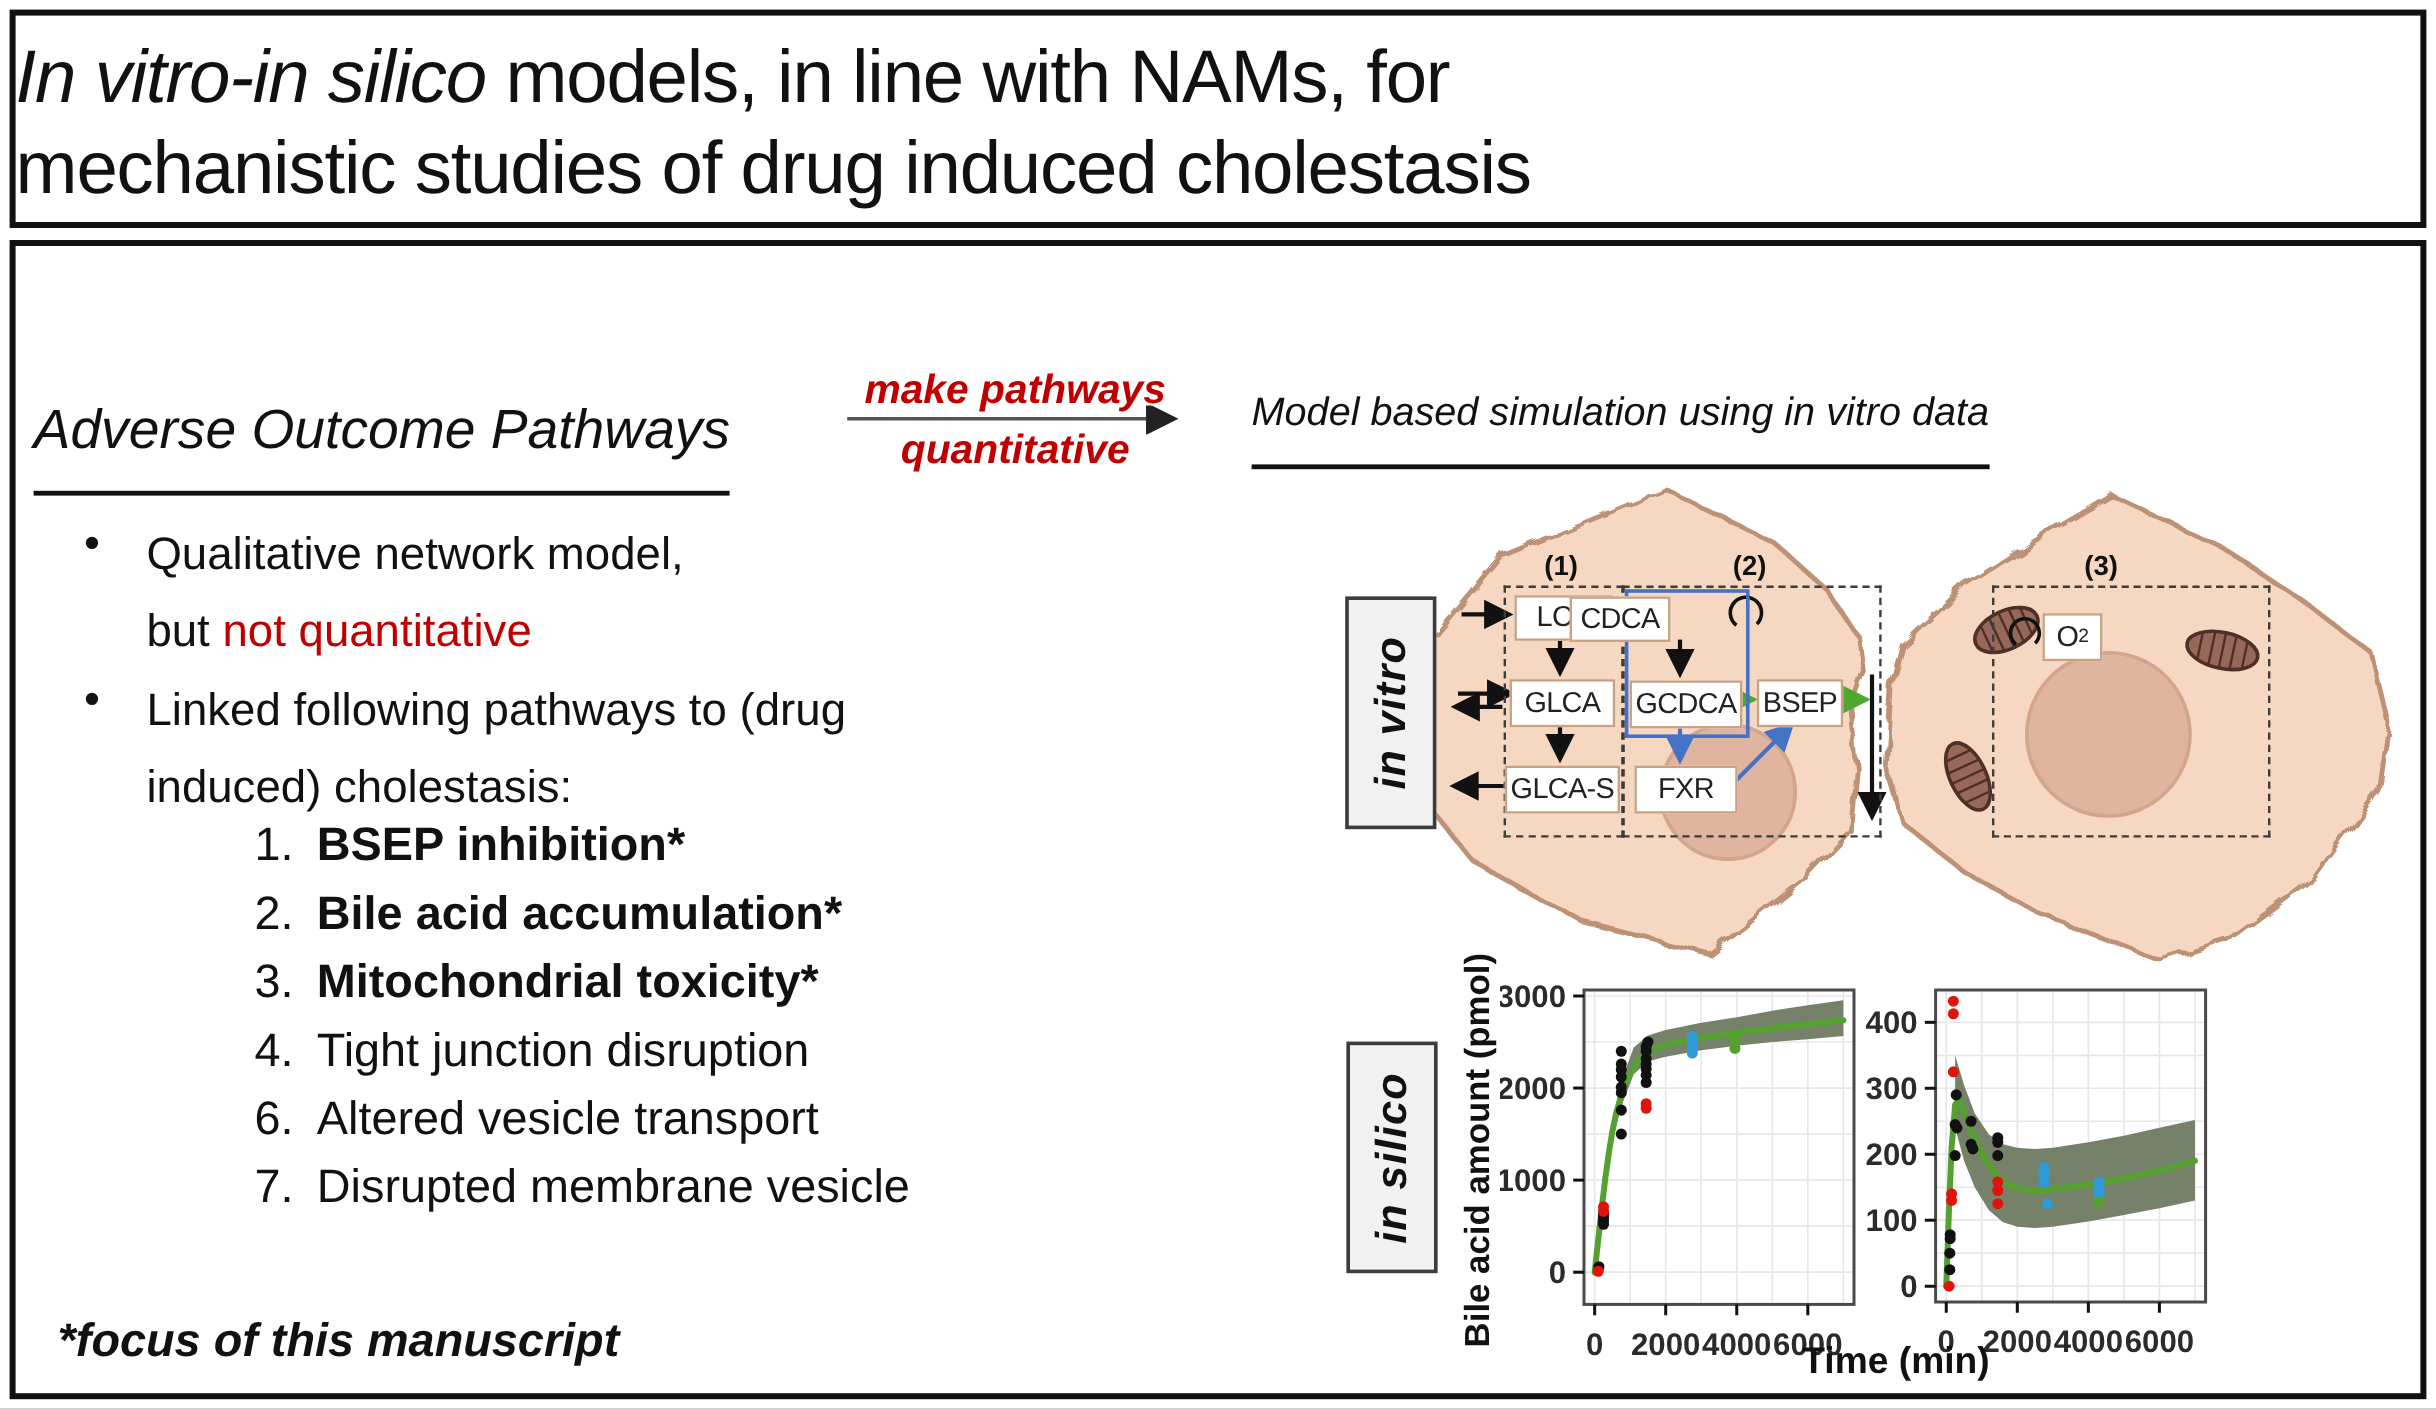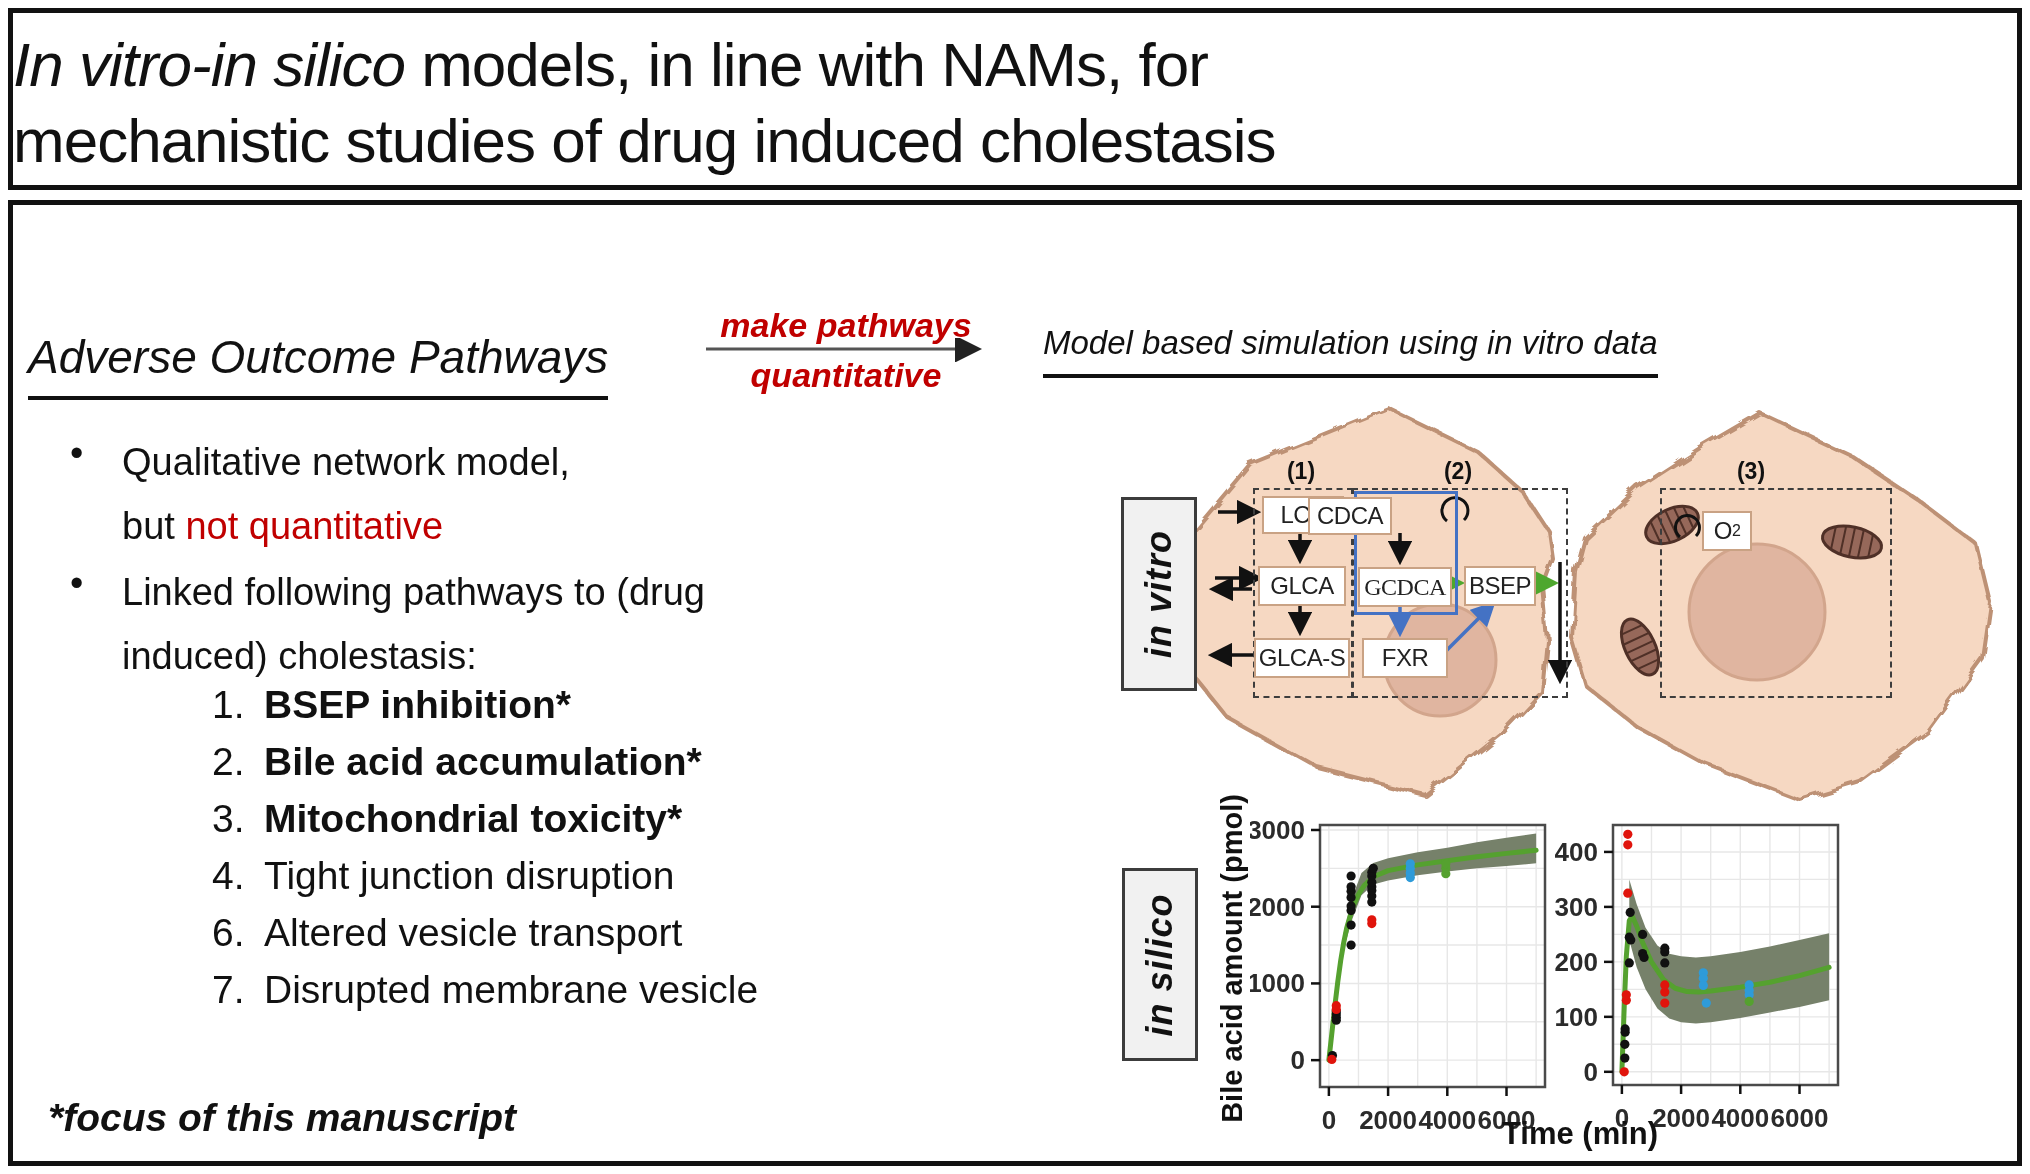--- a/index.html
+++ b/index.html
@@ -4,21 +4,21 @@
 <style>
   html,body{margin:0;padding:0;background:#888;}
   .stage{position:relative;width:2030px;height:1174px;background:#fff;overflow:hidden;
          font-family:"Liberation Sans",sans-serif;color:#111;}
   .box{position:absolute;border:5px solid #111;background:#fff;}
   #titleBox{left:8px;top:8px;width:2004px;height:172px;text-align:left;}
   #mainBox{left:8px;top:200px;width:2004px;height:956px;}
   .titleText{margin-top:14px;font-size:62px;line-height:76px;font-weight:400;letter-spacing:-1px;}
   .it{font-style:italic;}
   .heading{position:absolute;font-style:italic;font-size:46px;font-weight:400;
-           border-bottom:4px solid #111;padding-bottom:12px;white-space:nowrap;}
+           border-bottom:4px solid #111;padding-bottom:25px;white-space:nowrap;}
   #h1{left:28px;top:330px;}
   #h2{left:1043px;top:324px;font-size:33px;}
   .red{color:#c00000;}
   .flowlbl{position:absolute;left:698px;width:296px;text-align:center;color:#c00000;
            font-style:italic;font-weight:600;font-size:34px;white-space:nowrap;}
   .para{position:absolute;font-size:38px;line-height:64px;}
   .bullchar{position:absolute;left:70px;font-size:38px;}
   .numlist{position:absolute;left:212px;top:676px;font-size:39px;line-height:57px;}
   .numrow{white-space:nowrap;}
   .numrow .num{display:inline-block;width:52px;}
@@ -163,21 +163,21 @@
   <div class="regionlbl" style="left:1276px;top:458px;">(1)</div>
   <div class="regionlbl" style="left:1433px;top:458px;">(2)</div>
   <div class="regionlbl" style="left:1726px;top:458px;">(3)</div>
 
   <div id="bluerect"></div>
 
   <div class="node" style="left:1262px;top:496px;width:78px;height:34px;">LCA</div>
   <div class="node" style="left:1258px;top:566px;width:84px;height:36px;">GLCA</div>
   <div class="node" style="left:1254px;top:638px;width:92px;height:36px;">GLCA-S</div>
   <div class="node" style="left:1308px;top:497px;width:80px;height:34px;">CDCA</div>
-  <div class="node" style="left:1358px;top:567px;width:90px;height:36px;font-family:Liberation Serif, serif;">GCDCA</div>
+  <div class="node" style="left:1358px;top:567px;width:90px;height:36px;">GCDCA</div>
   <div class="node" style="left:1464px;top:566px;width:68px;height:36px;">BSEP</div>
   <div class="node" style="left:1362px;top:638px;width:82px;height:36px;">FXR</div>
   <div class="node" style="left:1702px;top:511px;width:46px;height:36px;">
       <span>O</span>
       <sub style="font-size:16px;">2</sub>
     </div>
 
   <div class="sideLabel" id="invitroBox">
       <span>in vitro</span>
     </div>

